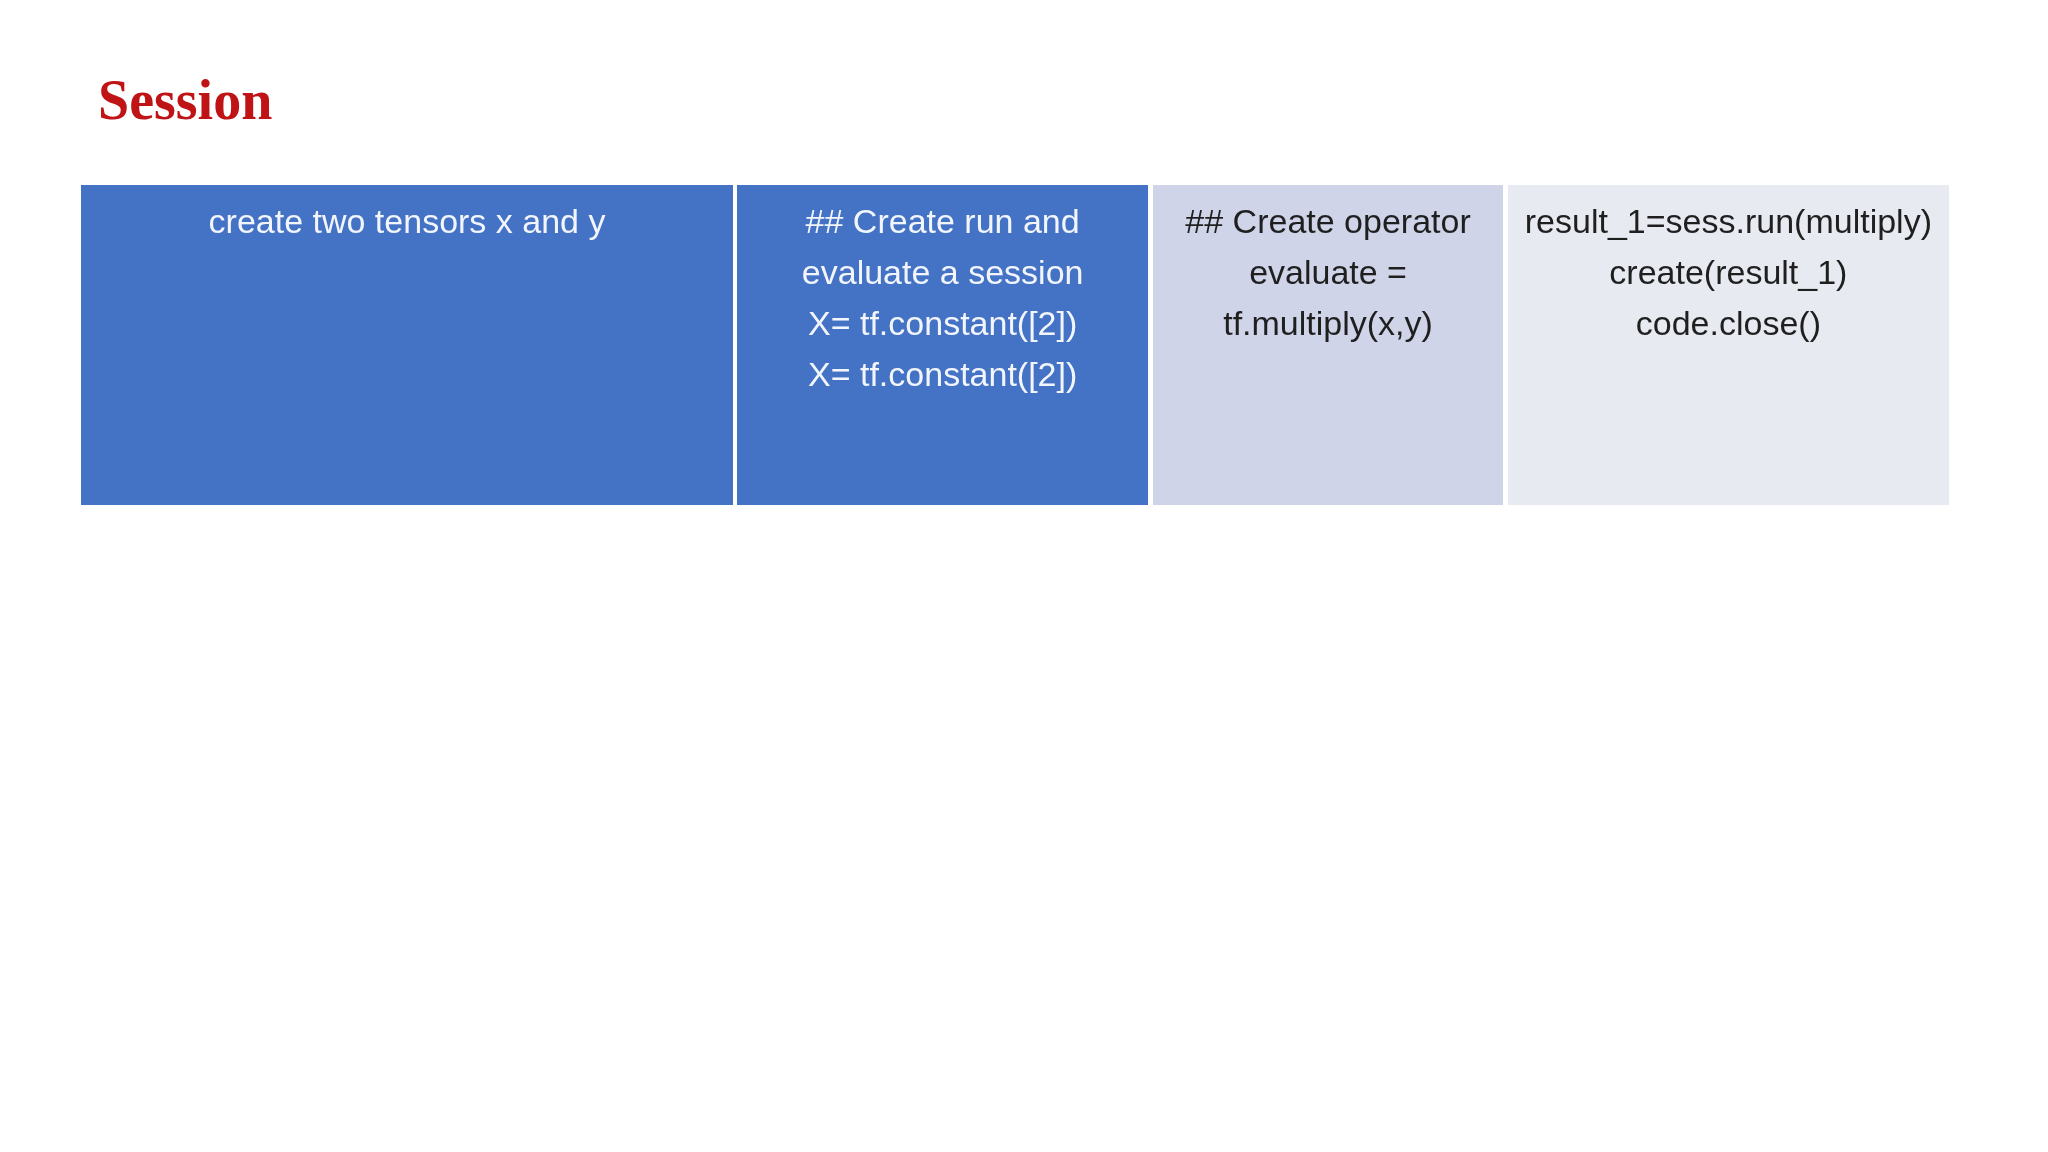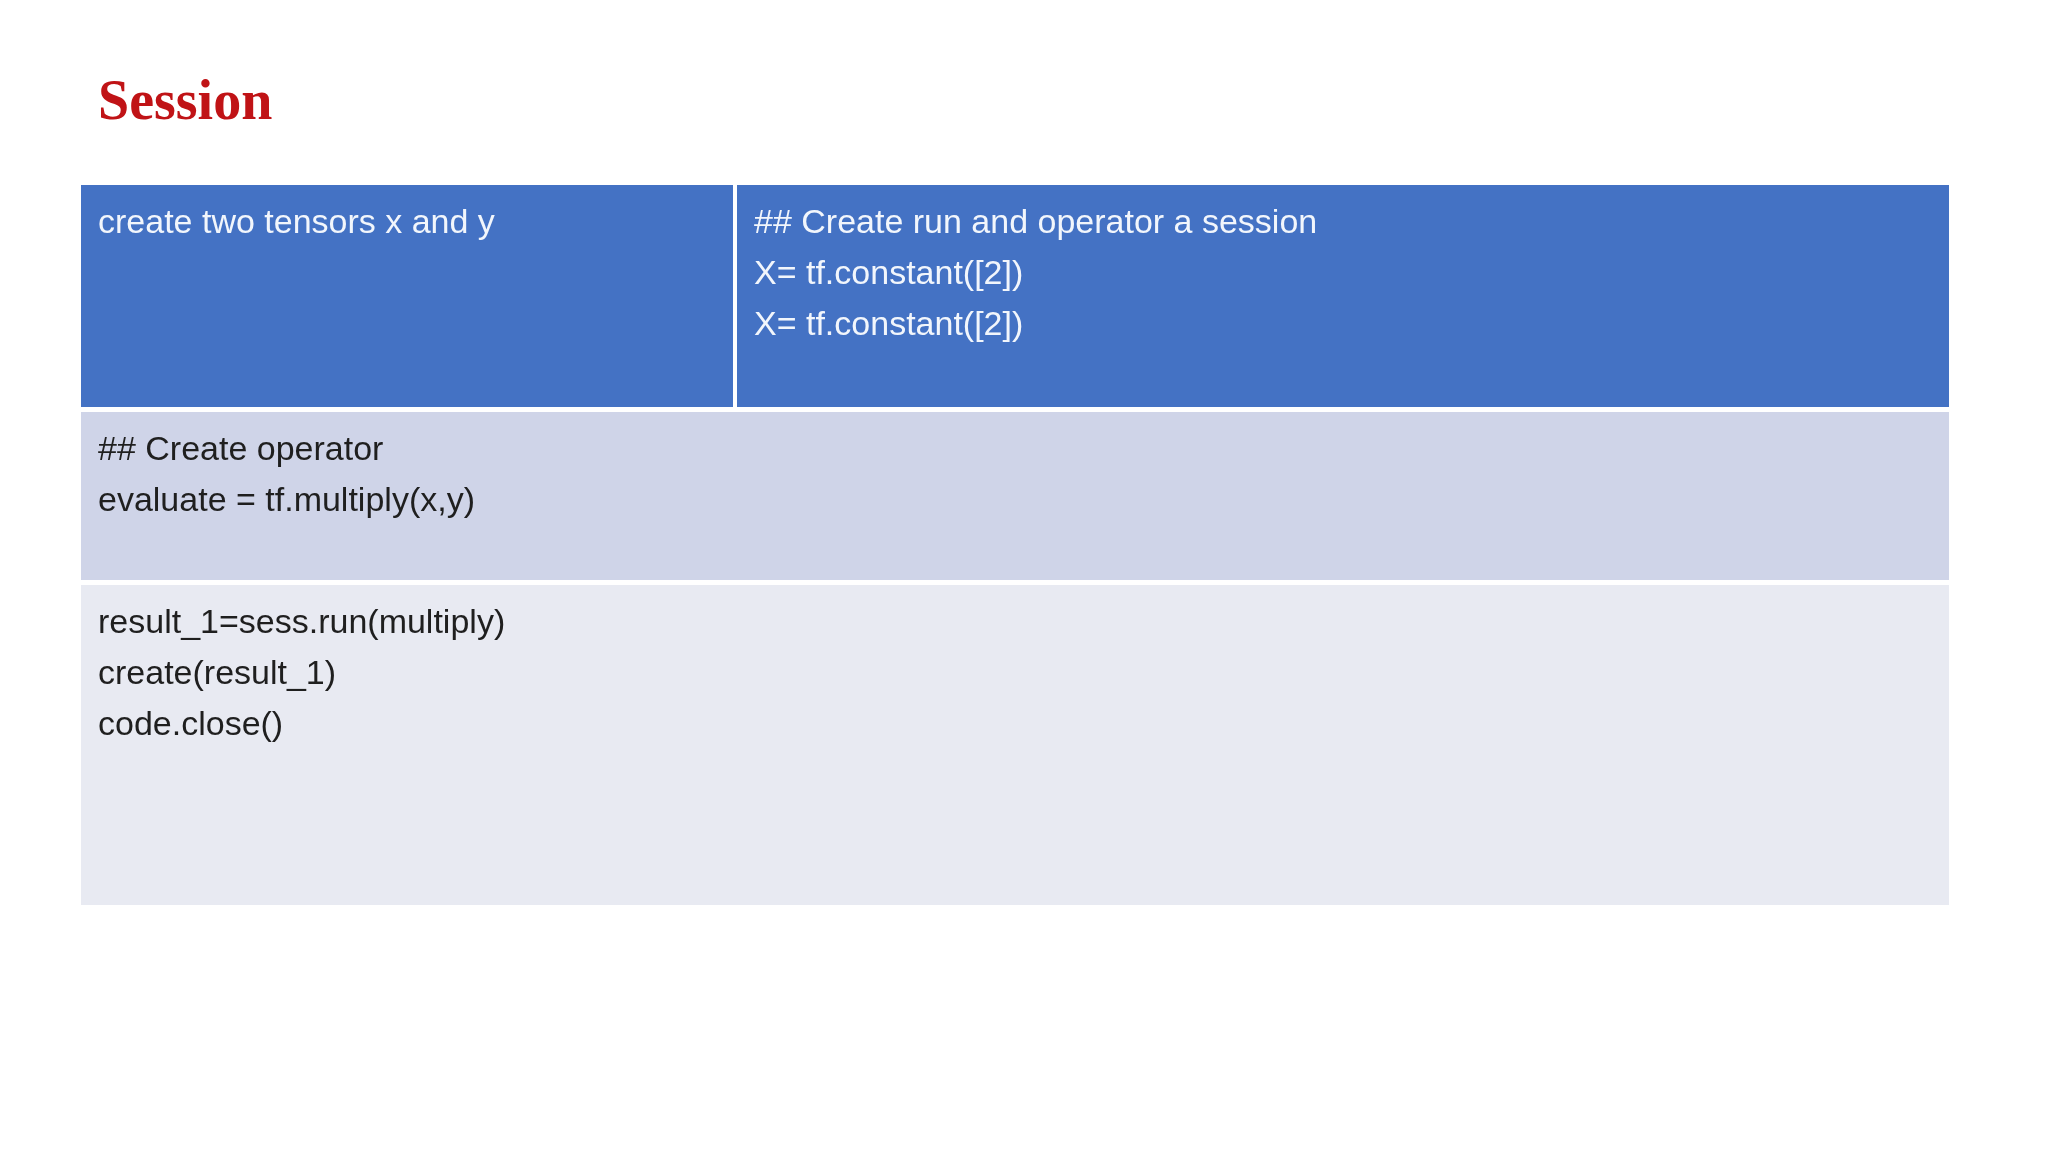--- a/index.html
+++ b/index.html
@@ -20,22 +20,22 @@
     font-size: 56px;
     line-height: 1;
     color: #c01316;
   }
   .tbl {
     position: absolute;
     left: 81px;
     top: 185px;
     width: 1868px;
     display: flex;
-    flex-direction: column;
     gap: 5px;
+    text-align: center;
   }
   .row { display: flex; gap: 4px; }
   .cell {
     box-sizing: border-box;
     padding: 11px 17px;
     font-size: 34px;
     line-height: 51px;
   }
   .cell-desc { width: 652px; flex: none; }
   .cell-code { flex: 1; }
@@ -52,21 +52,21 @@
 
 <div class="slide">
 
   <div class="title">Session</div>
 
   <div class="tbl">
 
     <div class="row row-header">
       <div class="cell cell-desc">create two tensors x and y</div>
       <div class="cell cell-code">
-        <div class="code-line">## Create run and operator a session</div>
+        <div class="code-line">## Create run and evaluate a session</div>
         <div class="code-line">X= tf.constant([2])</div>
         <div class="code-line">X= tf.constant([2])</div>
       </div>
     </div>
 
     <div class="row row-band">
       <div class="cell cell-code">
         <div class="code-line">## Create operator</div>
         <div class="code-line">evaluate = tf.multiply(x,y)</div>
       </div>

